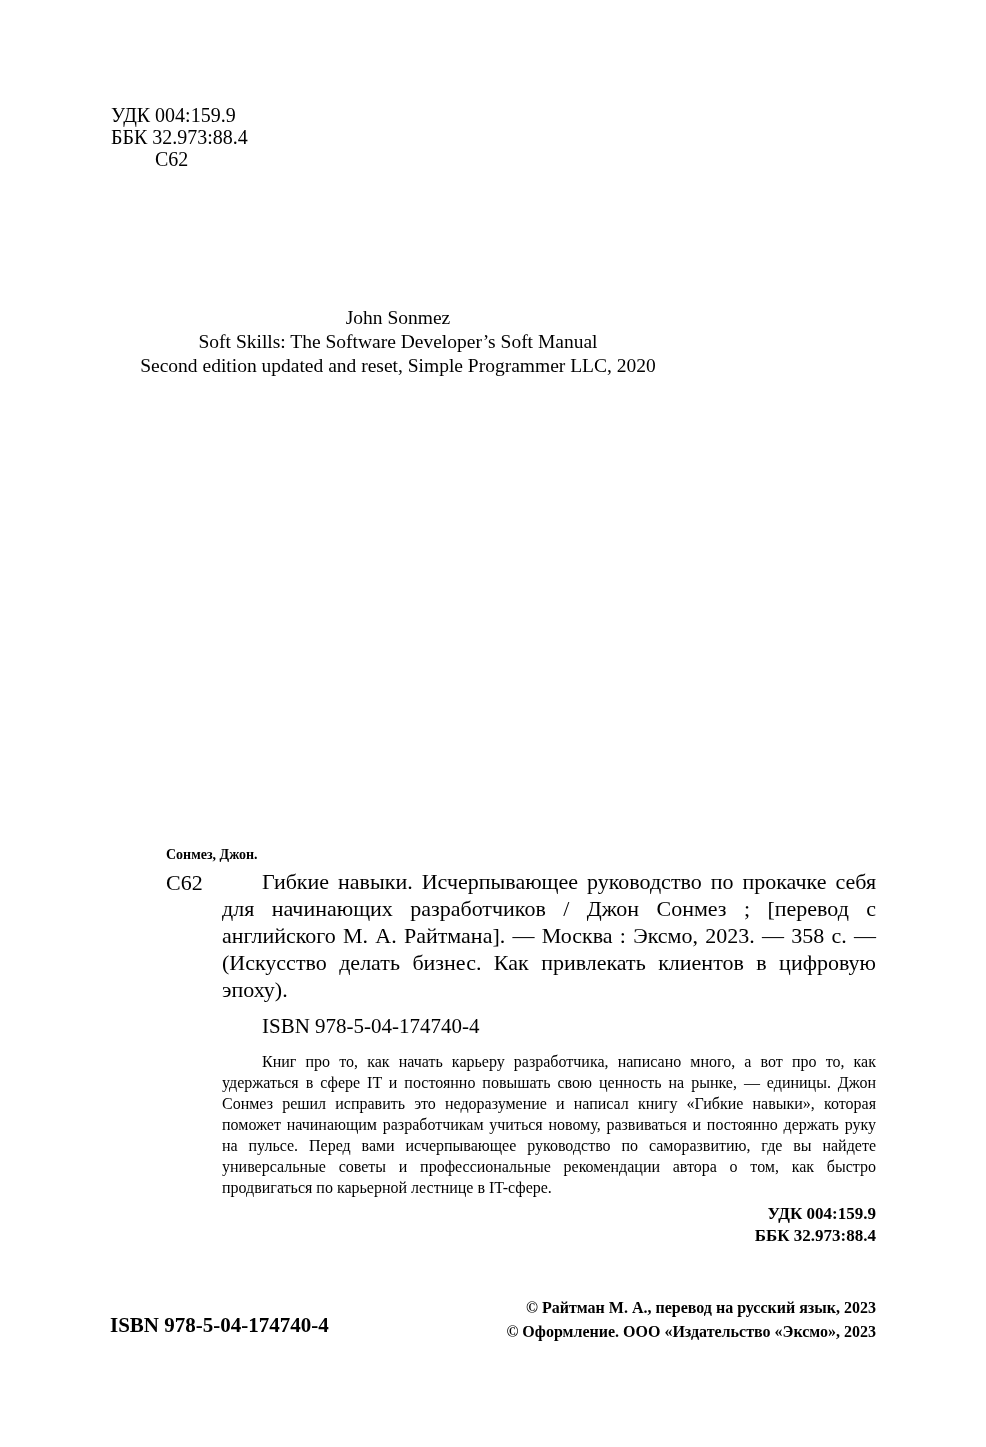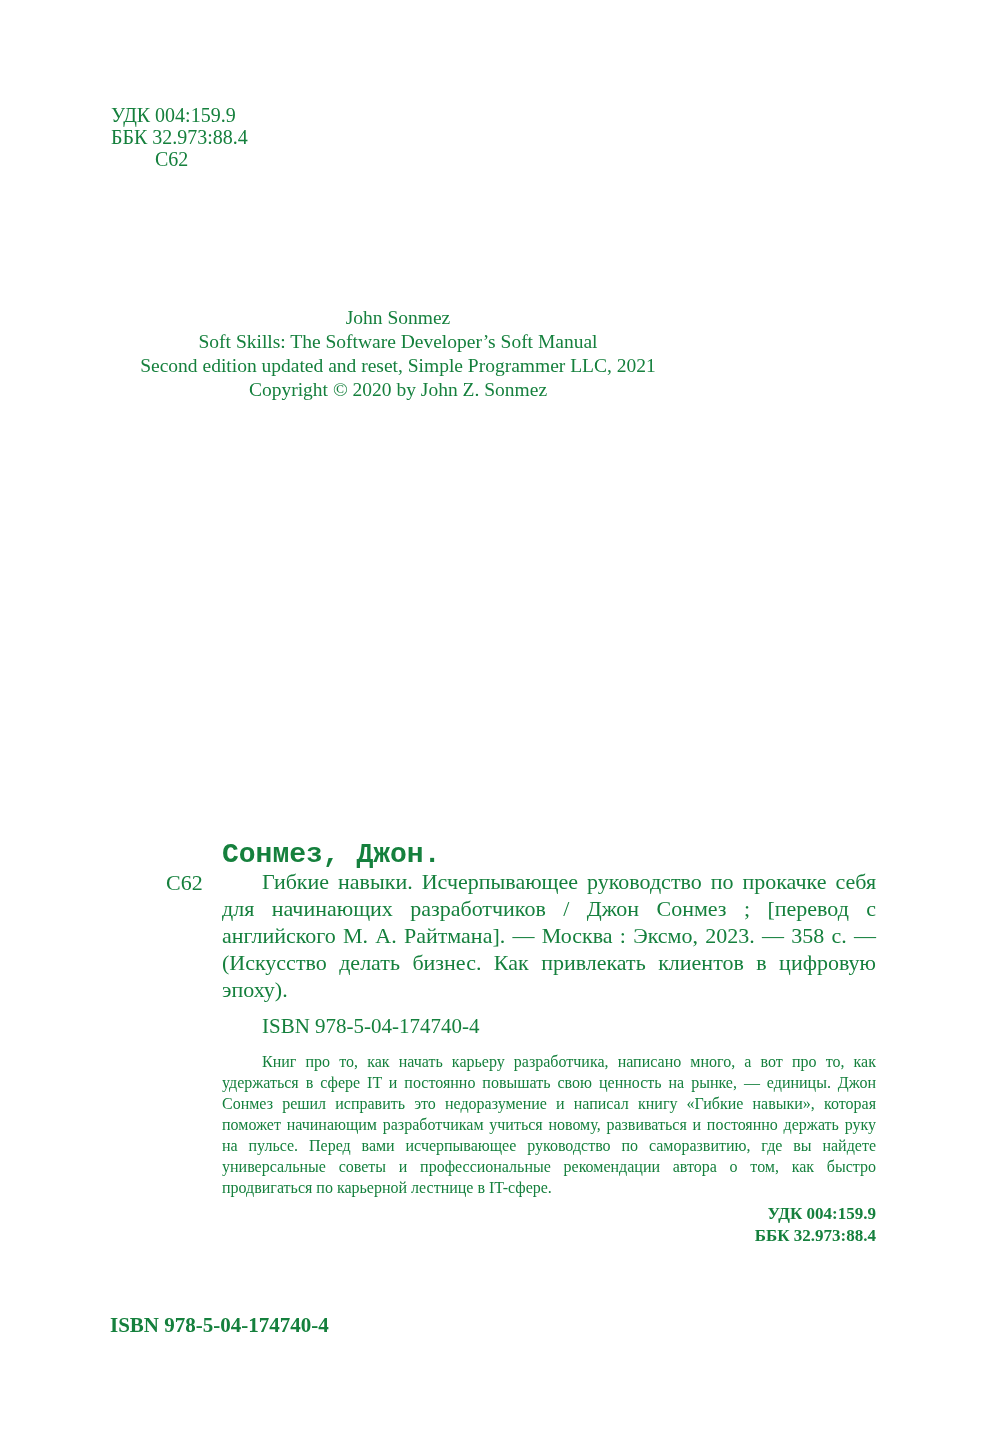--- a/index.html
+++ b/index.html
@@ -5,21 +5,21 @@
   html, body {
     margin: 0;
     padding: 0;
     background: #ffffff;
   }
   .page {
     position: relative;
     width: 986px;
     height: 1447px;
     background: #ffffff;
-    color: #15803d;
+    color: #000000;
     font-family: "Liberation Serif", "DejaVu Serif", serif;
     overflow: hidden;
   }
 
   
   .top-codes {
     position: absolute;
     left: 111px;
     top: 104px;
     font-size: 20px;
@@ -45,25 +45,23 @@
   .card {
     position: absolute;
     left: 166px;
     top: 841px;
     width: 710px;
   }
   .card-top {
     position: relative;
   }
   .card-heading {
-    margin-left: 56px;
     font-weight: bold;
-    font-size: 28px;
+    font-size: 14px;
     line-height: 27px;
-    font-family: Liberation Mono, monospace;
   }
   .card-cutter {
     position: absolute;
     left: 0;
     top: 28px;
     font-size: 22px;
     line-height: 27px;
   }
   .card-desc {
     margin-left: 56px;
@@ -125,34 +123,37 @@
 
   <div class="top-codes">
     <div>УДК 004:159.9</div>
     <div>ББК 32.973:88.4</div>
     <div class="cutter-line">С62</div>
   </div>
 
   <div class="title-block">
     <div>John Sonmez</div>
     <div>Soft Skills: The Software Developer’s Soft Manual</div>
-    <div>Second edition updated and reset, Simple Programmer LLC, 2021</div>
-    <div>Copyright © 2020 by John Z. Sonmez</div>
+    <div>Second edition updated and reset, Simple Programmer LLC, 2020</div>
   </div>
 
   <div class="card">
     <div class="card-top">
       <div class="card-heading">Сонмез, Джон.</div>
       <div class="card-cutter">С62</div>
       <div class="card-desc">Гибкие навыки. Исчерпывающее руководство по прокачке себя для начинающих разработчиков / Джон Сонмез ; [перевод с английского М. А. Райтмана]. — Москва : Эксмо, 2023. — 358 с. — (Искусство делать бизнес. Как привлекать клиентов в цифровую эпоху).</div>
     </div>
     <div class="card-isbn">ISBN 978-5-04-174740-4</div>
     <div class="card-annotation">Книг про то, как начать карьеру разработчика, написано много, а вот про то, как удержаться в сфере IT и постоянно повышать свою ценность на рынке, — единицы. Джон Сонмез решил исправить это недоразумение и написал книгу «Гибкие навыки», которая поможет начинающим разработчикам учиться новому, развиваться и постоянно держать руку на пульсе. Перед вами исчерпывающее руководство по саморазвитию, где вы найдете универсальные советы и профессиональные рекомендации автора о том, как быстро продвигаться по карьерной лестнице в IT-сфере.</div>
     <div class="card-codes-right">
       <div>УДК 004:159.9</div>
       <div>ББК 32.973:88.4</div>
     </div>
   </div>
 
   <div class="footer-isbn">ISBN 978-5-04-174740-4</div>
 
+  <div class="footer-copy">
+    <div>© Райтман М. А., перевод на русский язык, 2023</div>
+    <div>© Оформление. ООО «Издательство «Эксмо», 2023</div>
+  </div>
 
 </div>
 
 </body></html>

